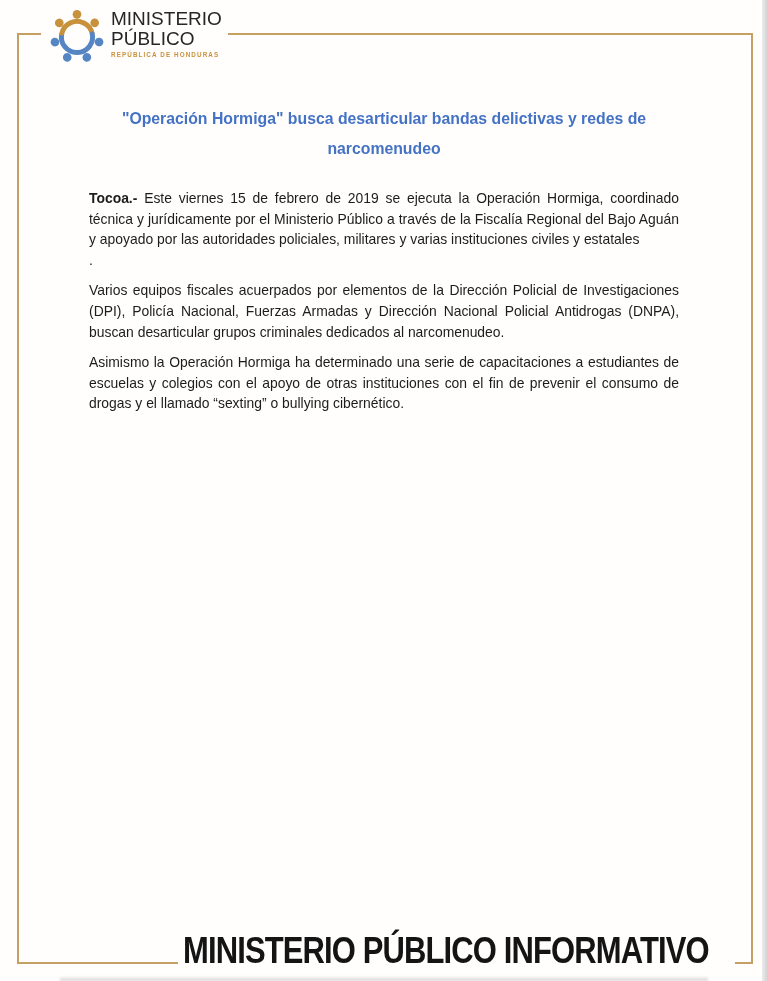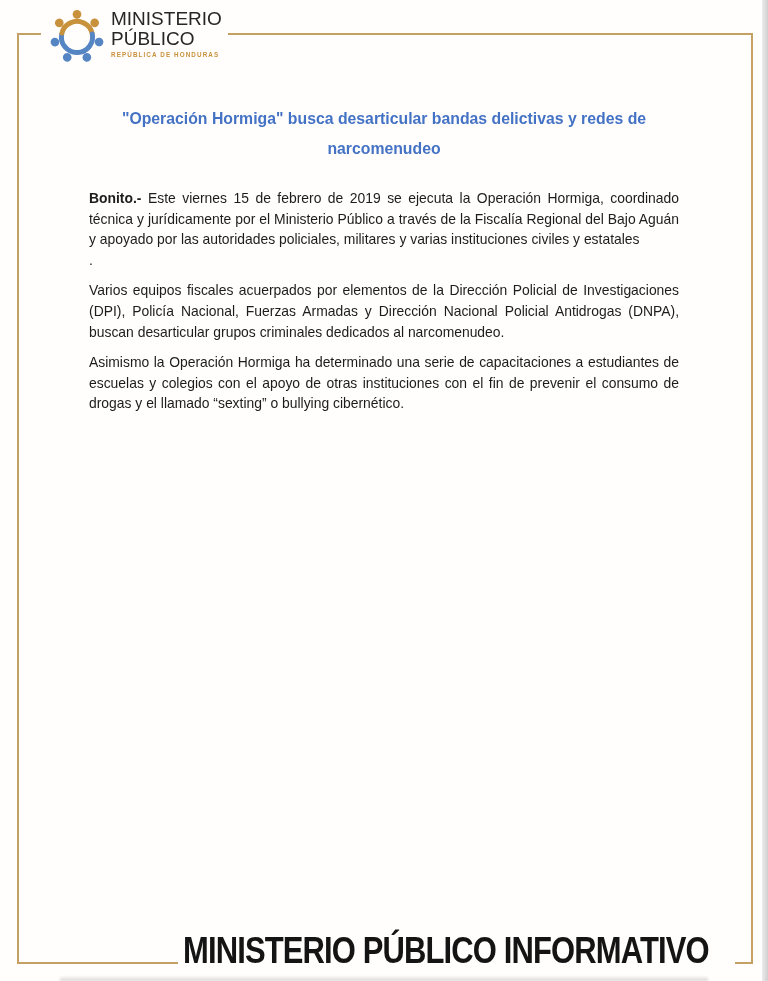--- a/index.html
+++ b/index.html
@@ -117,21 +117,21 @@
     <div class="logo-text">
       <div class="logo-title">MINISTERIO</div>
       <div class="logo-title">PÚBLICO</div>
       <div class="logo-subtitle">REPÚBLICA DE HONDURAS</div>
     </div>
   </header>
 
   <main class="article">
     <h1 class="article-title">"Operación Hormiga" busca desarticular bandas delictivas y redes de narcomenudeo</h1>
 
-    <p class="para"><strong>Bonito.-</strong> <span>Este viernes 15 de febrero de 2019 se ejecuta la Operación Hormiga, coordinado técnica y jurídicamente por el Ministerio Público a través de la Fiscalía Regional del Bajo Aguán y apoyado por las autoridades policiales, militares y varias instituciones civiles y estatales</span></p>
+    <p class="para"><strong>Tocoa.-</strong> <span>Este viernes 15 de febrero de 2019 se ejecuta la Operación Hormiga, coordinado técnica y jurídicamente por el Ministerio Público a través de la Fiscalía Regional del Bajo Aguán y apoyado por las autoridades policiales, militares y varias instituciones civiles y estatales</span></p>
     <p class="para tight">.</p>
     <p class="para">Varios equipos fiscales acuerpados por elementos de la Dirección Policial de Investigaciones (DPI), Policía Nacional, Fuerzas Armadas y Dirección Nacional Policial Antidrogas (DNPA), buscan desarticular grupos criminales dedicados al narcomenudeo.</p>
     <p class="para">Asimismo la Operación Hormiga ha determinado una serie de capacitaciones a estudiantes de escuelas y colegios con el apoyo de otras instituciones con el fin de prevenir el consumo de drogas y el llamado “sexting” o bullying cibernético.</p>
   </main>
 
   <footer>
     <div class="footer-banner">MINISTERIO PÚBLICO INFORMATIVO</div>
   </footer>
 
   <div class="edge-strip"></div>

